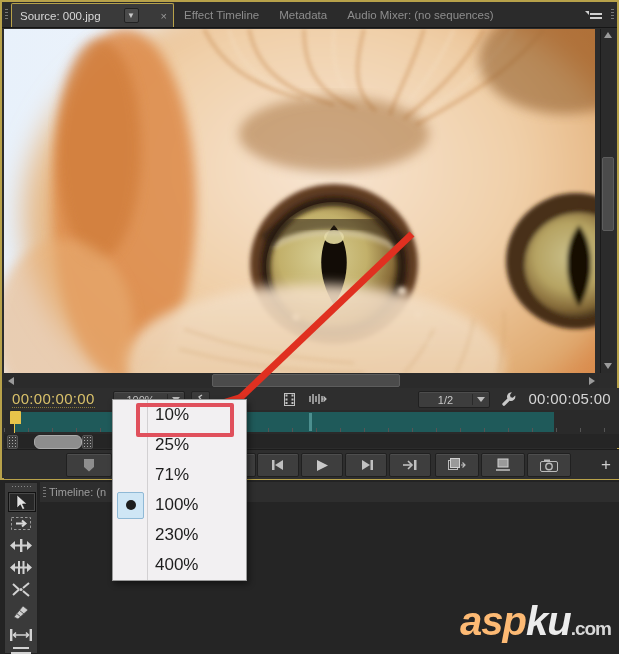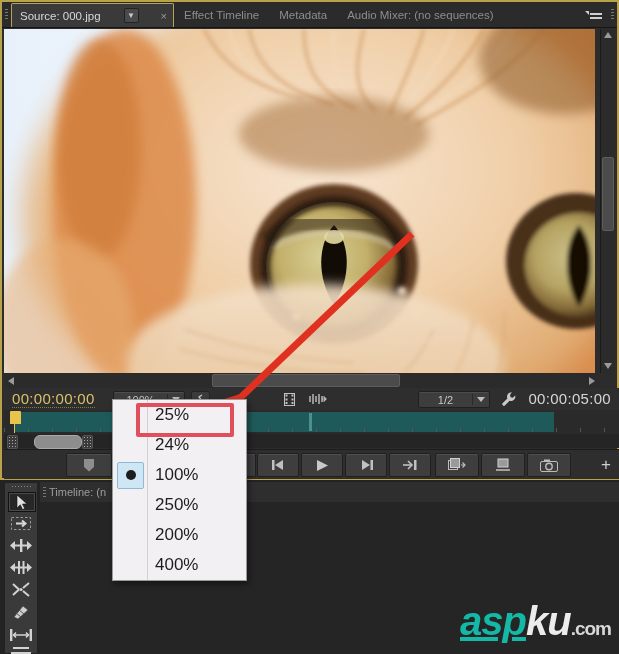--- a/index.html
+++ b/index.html
@@ -106,21 +106,21 @@
   .mi .radio b{display:block;width:10px;height:10px;border-radius:50%;background:#1d1d1d;}
   .hl-box{position:absolute;left:23px;top:3px;width:90px;height:26px;
      border:4px solid #e0505c;border-radius:2px;z-index:3;pointer-events:none;}
 
   
   .arrow{position:absolute;left:0;top:0;width:619px;height:654px;pointer-events:none;z-index:40;}
 
   
   .wm{position:absolute;right:8px;bottom:6px;text-align:right;z-index:50;}
   .wm .row1{font-size:40px;font-weight:bold;font-style:italic;line-height:38px;letter-spacing:-1px;}
-  .wm .row1 .a{color:#14b8a6;text-decoration:underline;}
+  .wm .row1 .a{color:#fdba74;}
   .wm .row1 .b{color:#ececec;}
   .wm .row1 .c{color:#d8d8d8;font-size:19px;font-style:normal;font-weight:bold;}
   .wm .row2{font-size:13px;color:#e8e8e8;letter-spacing:1px;
             font-family:"DejaVu Sans",sans-serif;}
 </style>
 </head>
 <body>
 
 <div id="app">
 
@@ -501,36 +501,36 @@
         <path d="M6 0 L0 3 L6 6 Z" fill="#e03020"></path>
       </marker>
     </defs>
     <line x1="412" y1="234" x2="240" y2="398" stroke="#e03020" stroke-width="7" marker-end="url(#ah)"></line>
   </svg>
 
   <div class="menu">
     <div class="sepline"></div>
 
     <div class="mi">
+      <span class="mlabel">10%</span>
+    </div>
+    <div class="mi">
       <span class="mlabel">25%</span>
     </div>
     <div class="mi">
-      <span class="mlabel">24%</span>
+      <span class="mlabel">71%</span>
     </div>
     <div class="mi">
       <span class="radio">
           <b></b>
         </span>
       <span class="mlabel">100%</span>
     </div>
     <div class="mi">
-      <span class="mlabel">250%</span>
-    </div>
-    <div class="mi">
-      <span class="mlabel">200%</span>
+      <span class="mlabel">230%</span>
     </div>
     <div class="mi">
       <span class="mlabel">400%</span>
     </div>
 
     <div class="hl-box"></div>
   </div>
 
   <div class="wm">
     <div class="row1">

